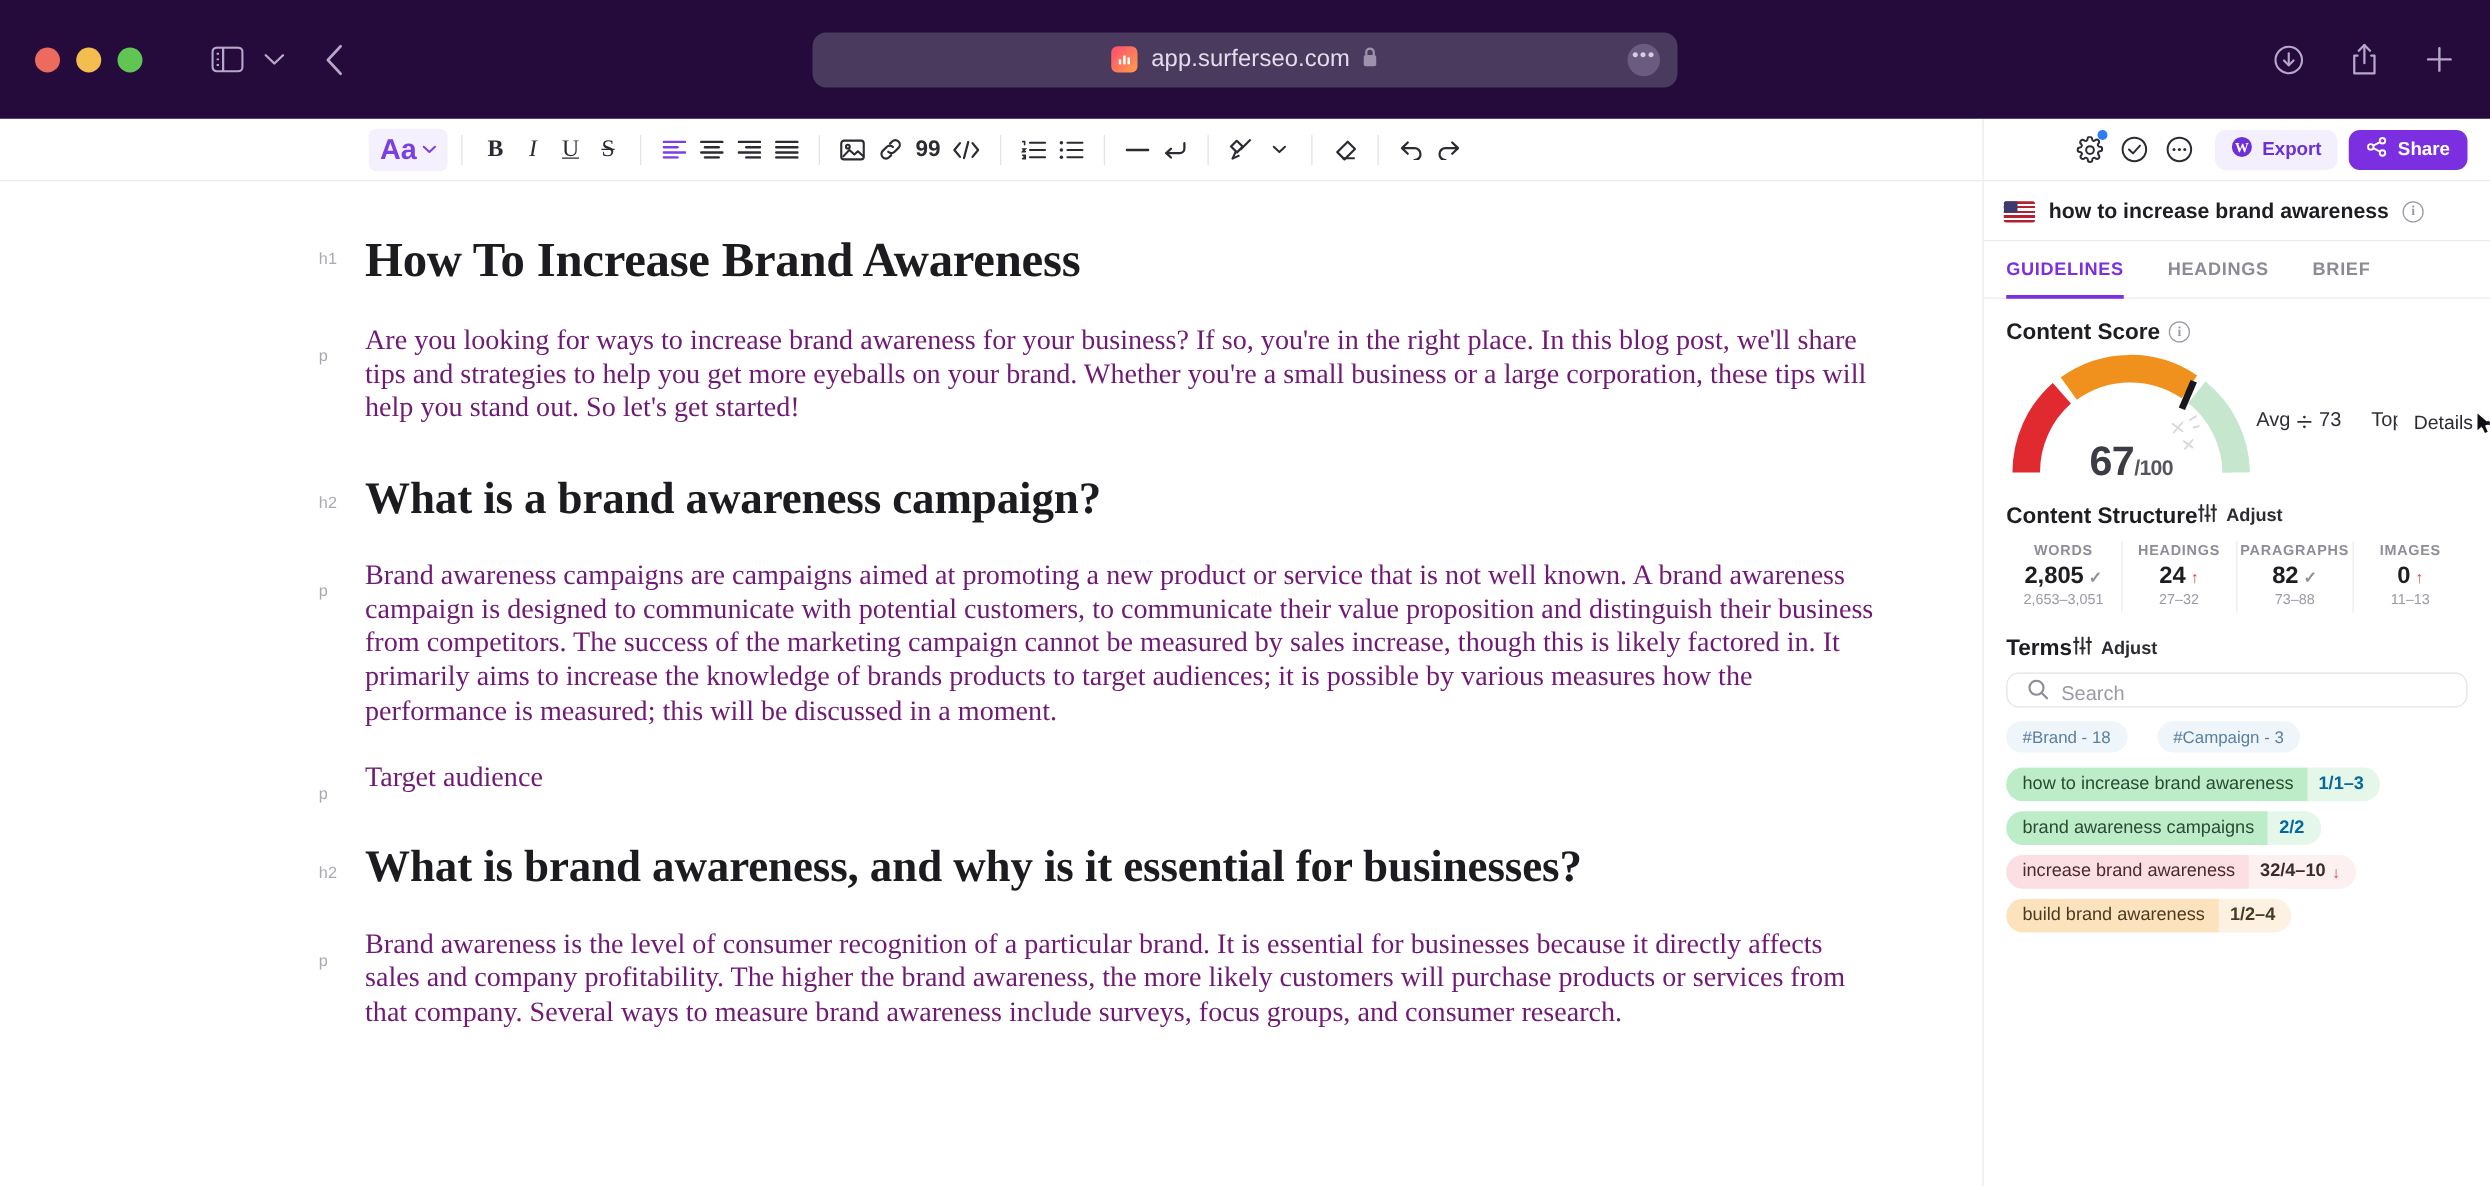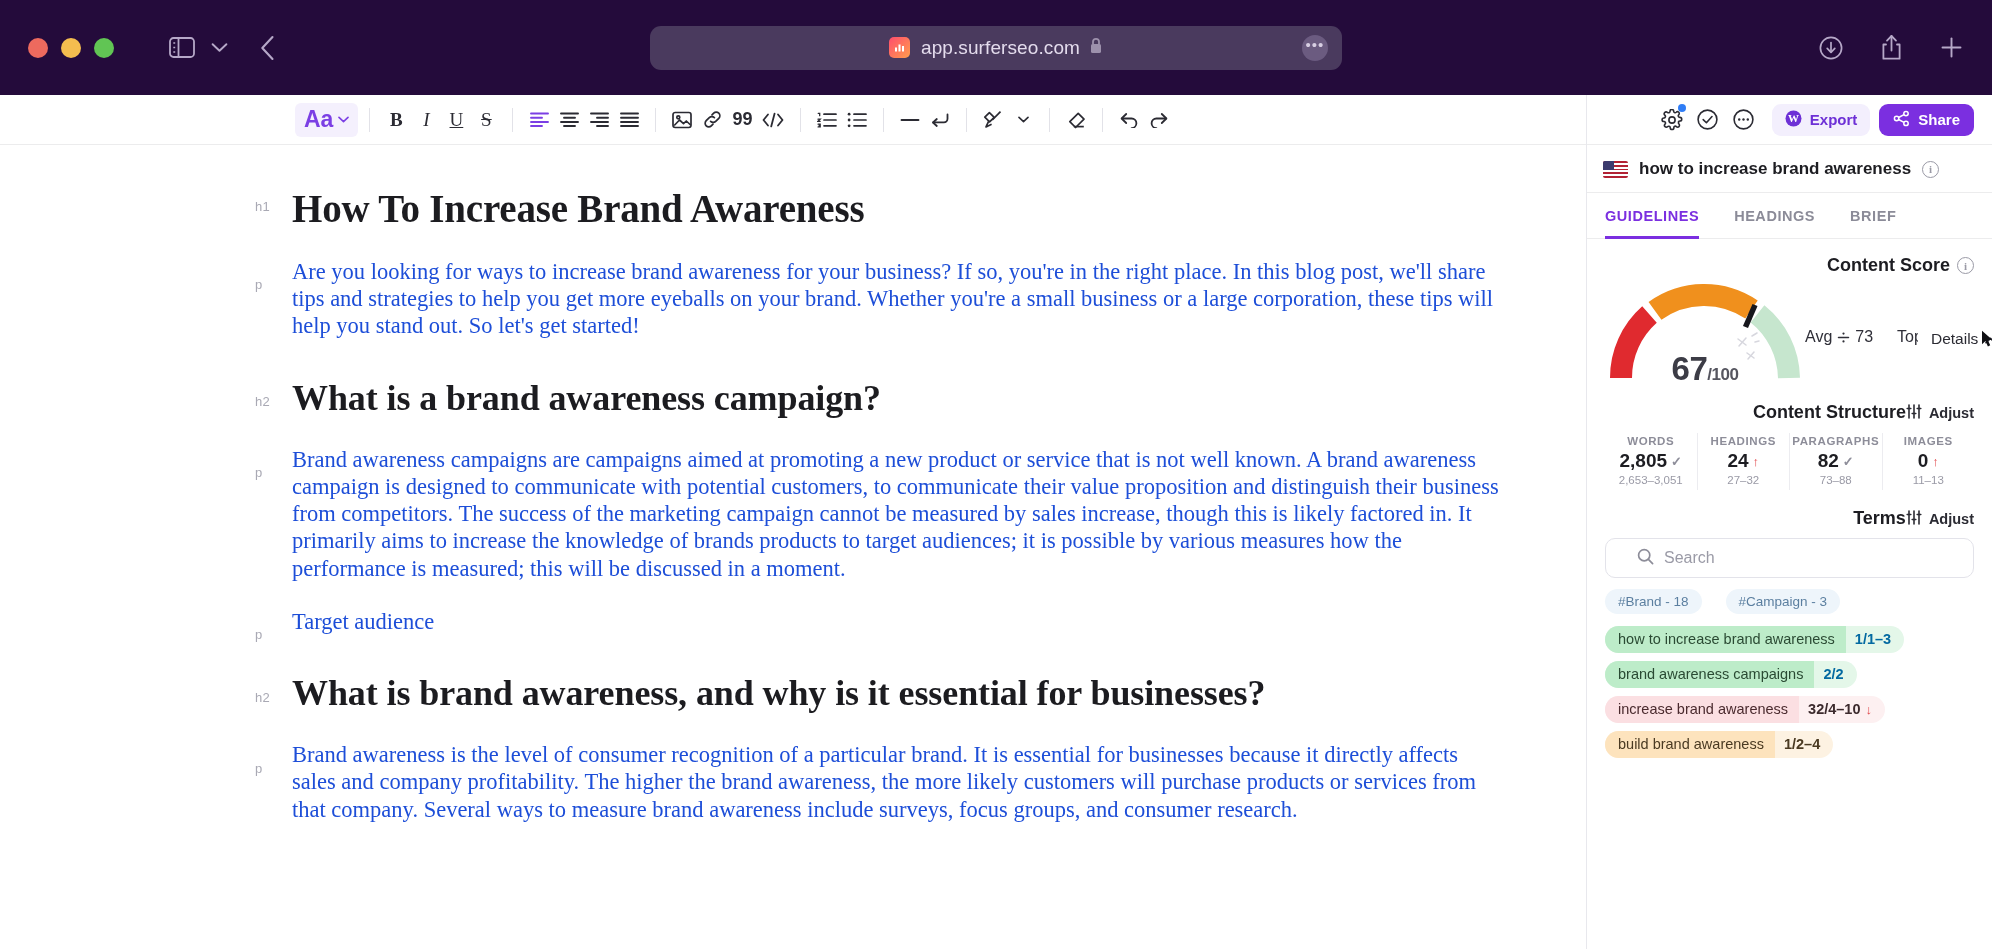--- a/index.html
+++ b/index.html
@@ -118,21 +118,21 @@
   h1.doc-h1 {
     font-size: 39px; font-weight: 700; line-height: 1.15;
     letter-spacing: -0.2px;
   }
   h2.doc-h2 {
     font-size: 36px; font-weight: 700; line-height: 1.2;
     margin-top: 37px; letter-spacing: -0.1px;
   }
   p.doc-p {
     font-size: 22.5px; line-height: 1.21; margin-top: 26px;
-    color: #1d4ed8;
+    color: #701a75;
   }
   h1.doc-h1 + .blk, h2.doc-h2 { }
   .blk.h1-blk .tag { top: 0.9em; }
   .blk.h2-blk .tag { top: 1.35em; }
   .blk.p-blk .tag { top: 1.5em; }
 
   
   .panel {
     width: 405px; flex: 0 0 405px;
     display: flex; flex-direction: column;
@@ -197,21 +197,21 @@
     font-size: 14.5px; font-weight: 700; letter-spacing: .55px;
     color: #8b8b98; padding: 14px 0 12px; margin-right: 35px;
     border-bottom: 3px solid transparent; position: relative; top: 1px;
   }
   .ptab.active { color: #7b2fe0; border-bottom-color: #7b2fe0; }
 
   .panel-scroll { flex: 1 1 auto; overflow: hidden; }
 
   .sect { padding: 16px 18px 0 18px; }
   .sect-head {
-    display: flex; align-items: center; justify-content: flex-end;
+    display: flex; align-items: center; justify-content: flex-start;
     margin-bottom: 2px;
   }
   .sect-title {
     font-size: 18px; font-weight: 700; color: #1d1d22;
     display: flex; align-items: center; gap: 7px;
   }
   .adjust {
     display: flex; align-items: center; gap: 7px;
     font-size: 14.5px; font-weight: 700; color: #2b2b33;
   }
@@ -265,22 +265,22 @@
     font-size: 19px; font-weight: 700; color: #1d1d22; margin-top: 3px;
     display: flex; align-items: center; justify-content: center; gap: 4px;
   }
   .stat-range { font-size: 11.5px; color: #9a9aa6; margin-top: 2px; }
   .ok-check { color: #8e8e9a; font-size: 13px; }
   .up-arrow { color: #e0484b; font-size: 13px; }
 
   
   .search-box {
     margin-top: 9px;
-    height: 40px; border: 1px solid #e3e3ea; border-radius: 10px;
-    display: flex; align-items: center; gap: 10px; padding: 0 31px;
+    height: 28px; border: 1px solid #e3e3ea; border-radius: 10px;
+    display: flex; align-items: flex-end; gap: 10px; padding: 0 16px;
   }
   .search-box input {
     border: none; outline: none; font-size: 16px; color: #2b2b33;
     font-family: "Liberation Sans", sans-serif; width: 100%;
     background: transparent;
   }
   .search-box input::placeholder { color: #9a9aa6; }
   .hash-tags { display: flex; gap: 24px; margin-top: 11px; text-align: right; }
   .hash-tag {
     background: #eef5fb; color: #5b7fa0;

